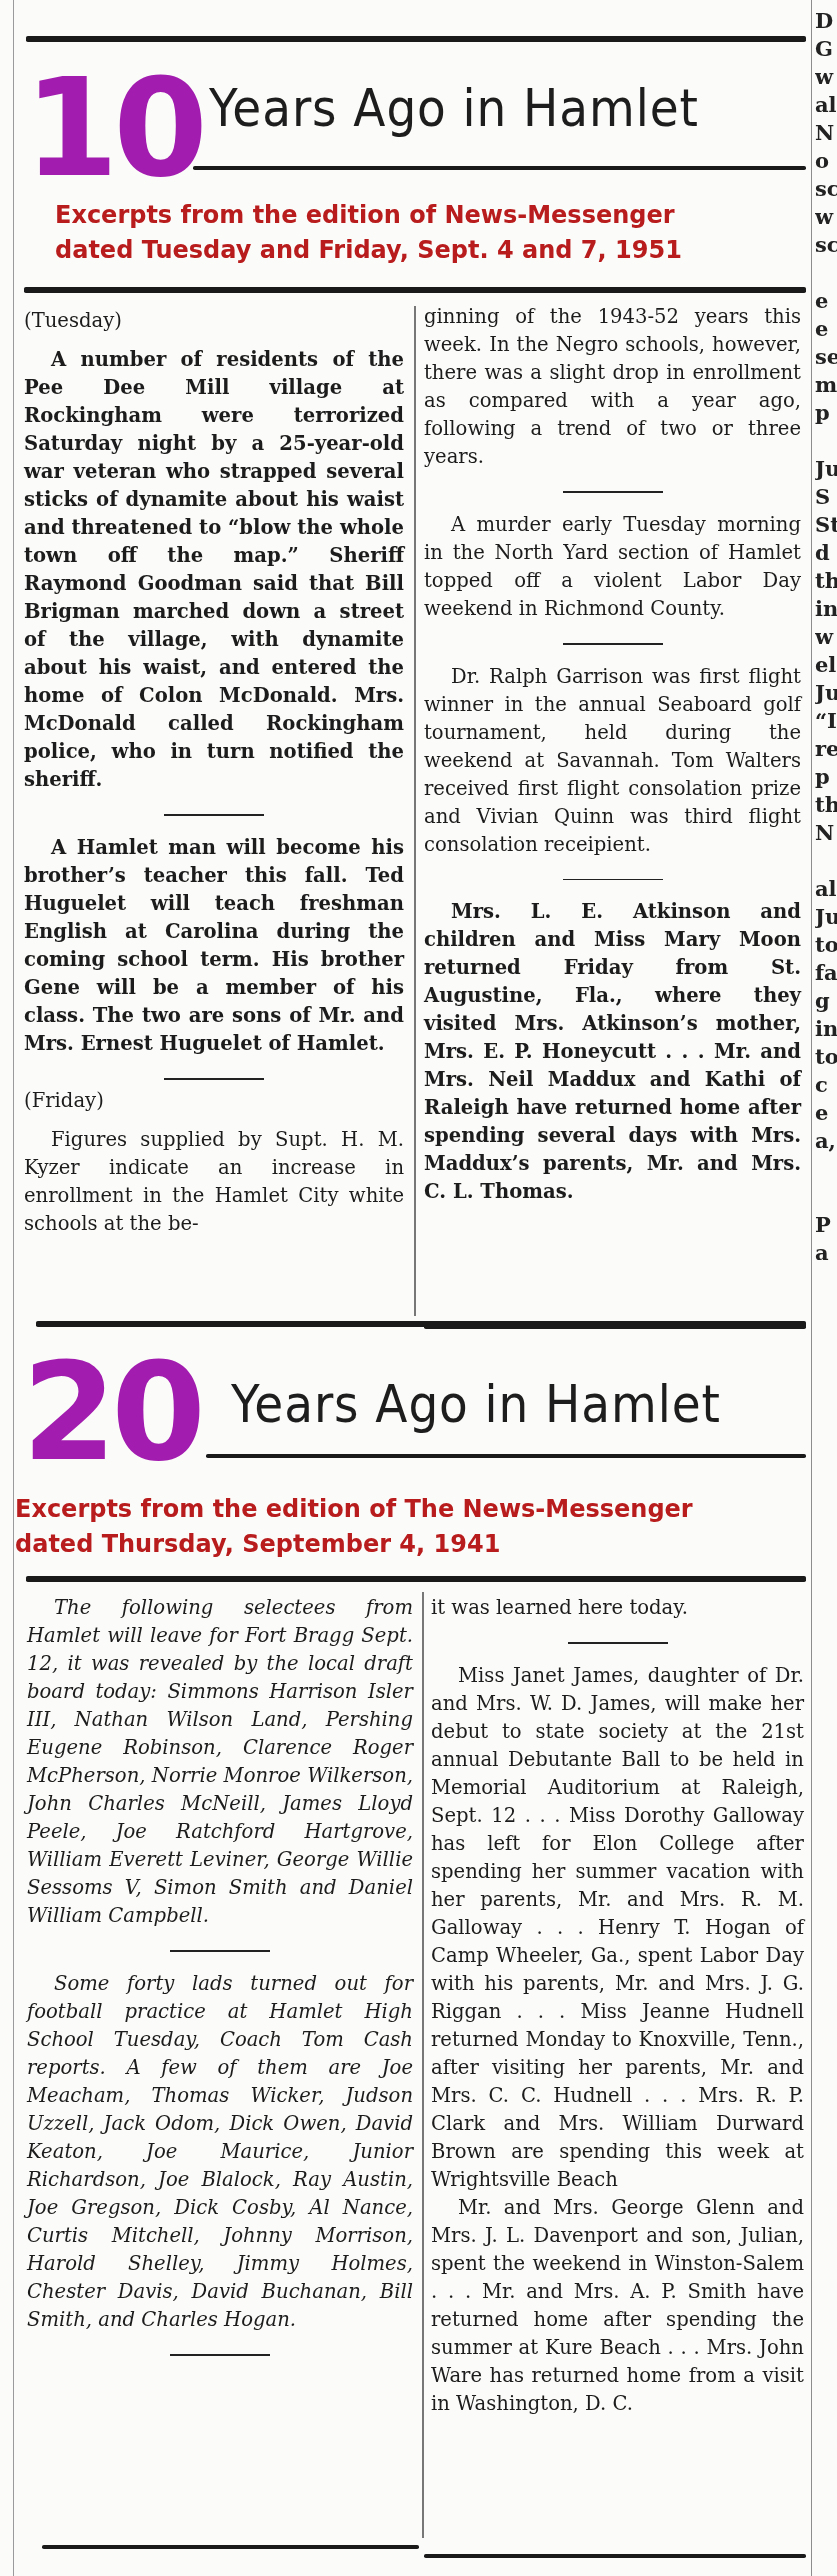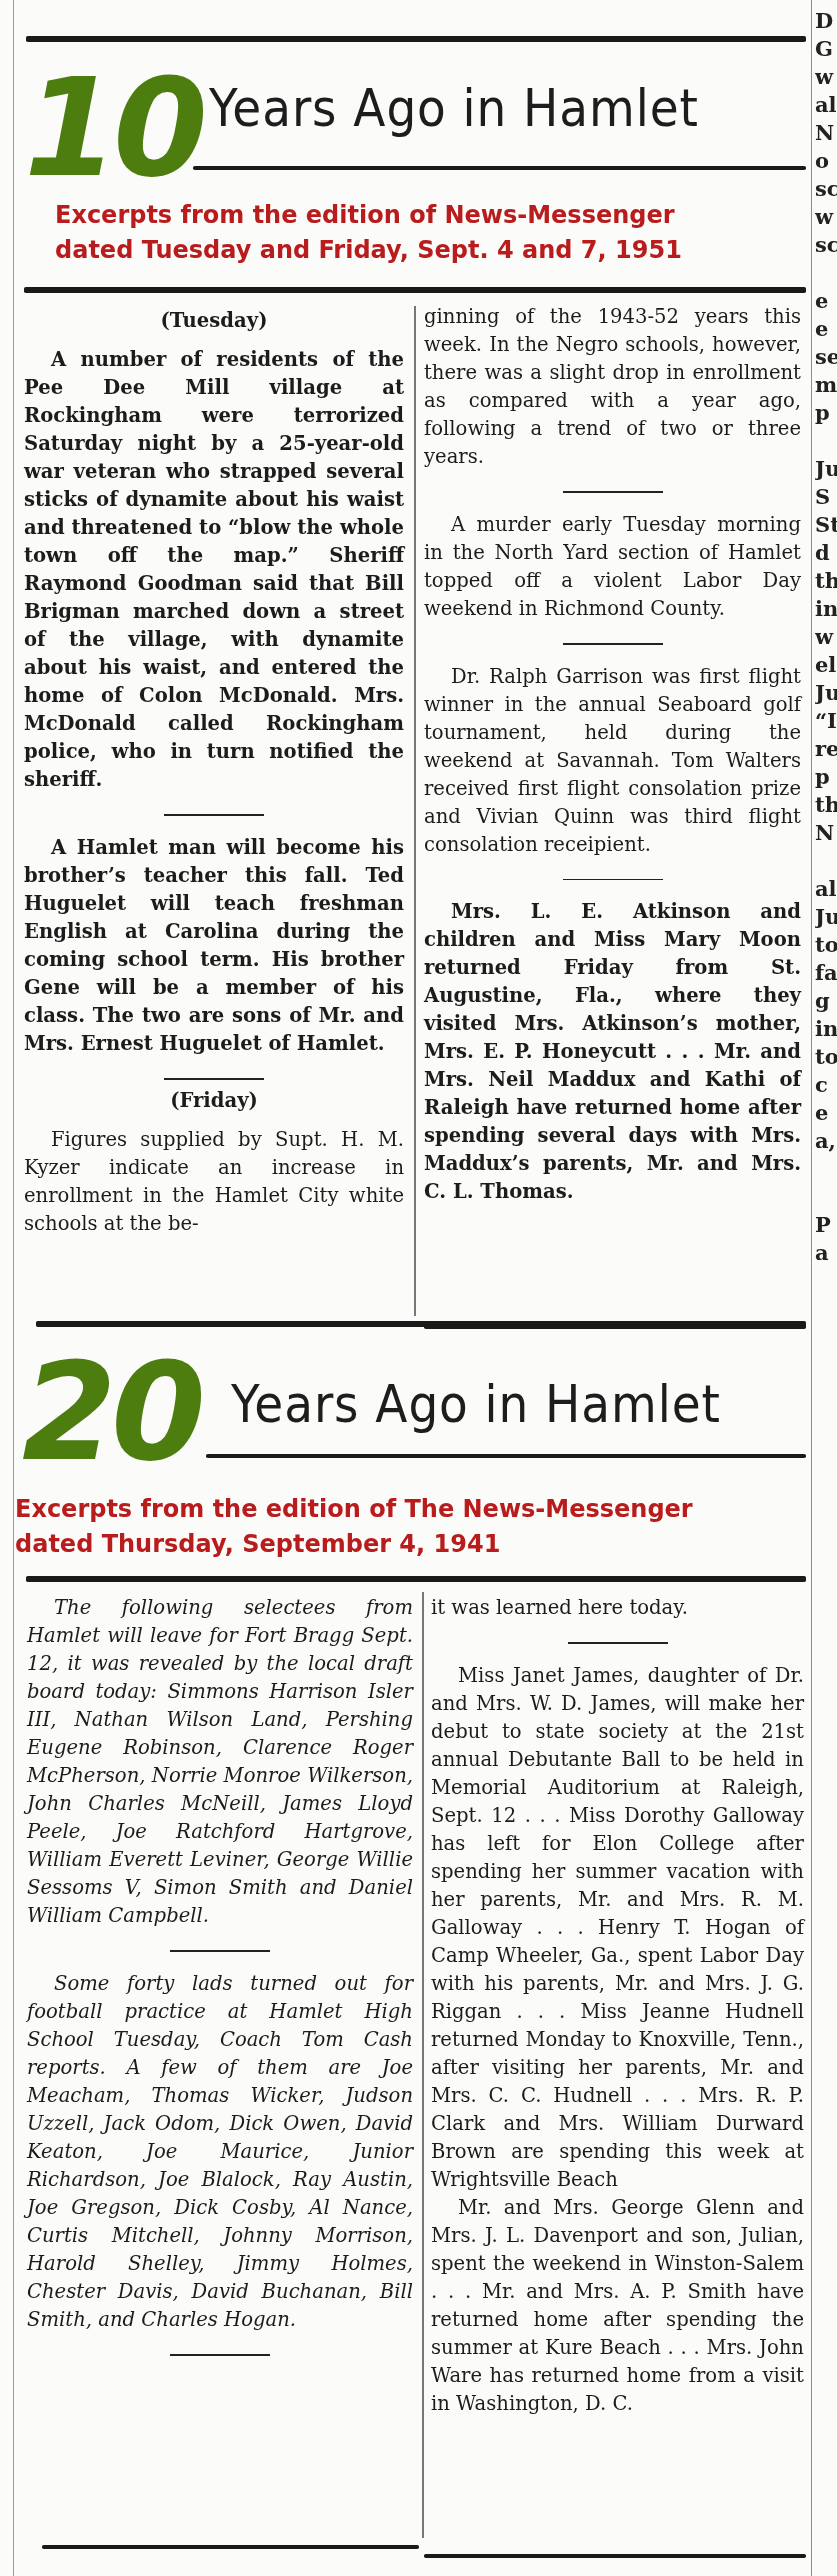--- a/index.html
+++ b/index.html
@@ -9,28 +9,28 @@
   }
   .page { position:absolute; left:0; top:0; width:838px; height:2576px; }
   .left-rule { position:absolute; left:12.7px; top:0; width:0.9px; height:2576px; background:#9a9a9a; }
   .right-rule { position:absolute; left:811px; top:0; width:0.9px; height:2576px; background:#8d8d8d; }
 
   .edge-col { position:absolute; left:815px; width:27px; font-family:"DejaVu Serif", serif; font-size:21px; line-height:28px; font-weight:bold; color:#222; overflow:hidden; white-space:pre; }
 
   .hrule { position:absolute; height:5.5px; background:#1a1a1a; border-radius:1.8px; }
   .hrule.thin { height:3.6px; }
 
-  .big-num { position:absolute; font-family:"DejaVu Sans", sans-serif; font-weight:bold; font-size:136px; line-height:1; letter-spacing:-5.5px; color:#4d7c0f;font-style:italic; }
+  .big-num { position:absolute; font-family:"DejaVu Sans", sans-serif; font-weight:bold; font-size:136px; line-height:1; letter-spacing:-5.5px; color:#a21caf; }
   .hdr-title { position:absolute; font-family:"DejaVu Sans", sans-serif; font-weight:normal; font-size:47px; line-height:1; color:#1d1d1d; letter-spacing:0.9px; transform:scaleY(1.1); transform-origin:left bottom; }
   .hdr-sub { position:absolute; font-family:"DejaVu Sans", sans-serif; font-weight:bold; font-size:24px; line-height:35px; text-align:left; color:#b91c1c; }
 
   .col { position:absolute; font-size:19.6px; line-height:28px; text-align:justify; }
   .col p { margin:0; text-indent:27px; }
   .col p.noindent { text-indent:0; }
-  .col .day { text-align:center; font-weight:bold; text-indent:0; margin:7.3px 0 11px; }
+  .col .day { text-align:left; font-weight:normal; text-indent:0; margin:7.3px 0 11px; }
   .col .sep { width:100px; height:1.8px; background:#222; margin:20px auto 18px; }
   .col .bold { font-weight:bold; }
   .vdiv { position:absolute; width:1.8px; background:#777; }
 </style>
 </head>
 <body>
 
 <div class="page">
   <div class="left-rule"></div>
   <div class="right-rule"></div>

